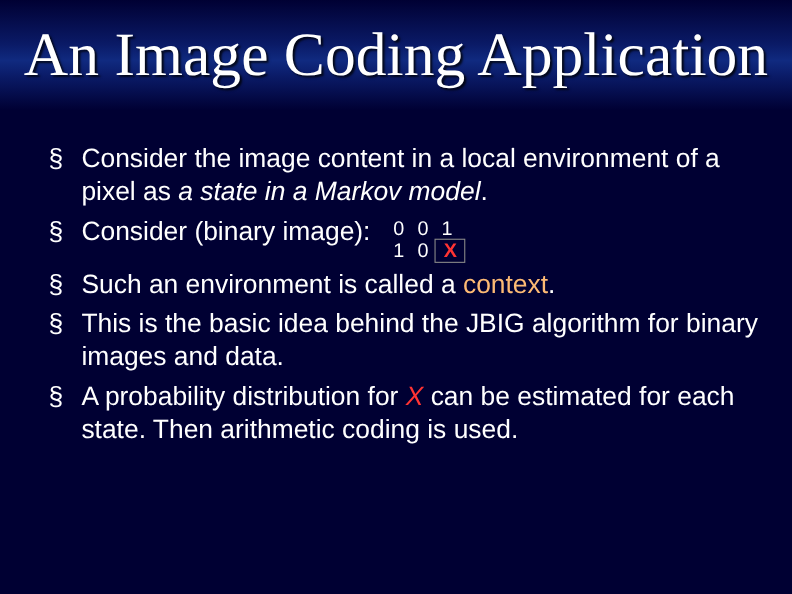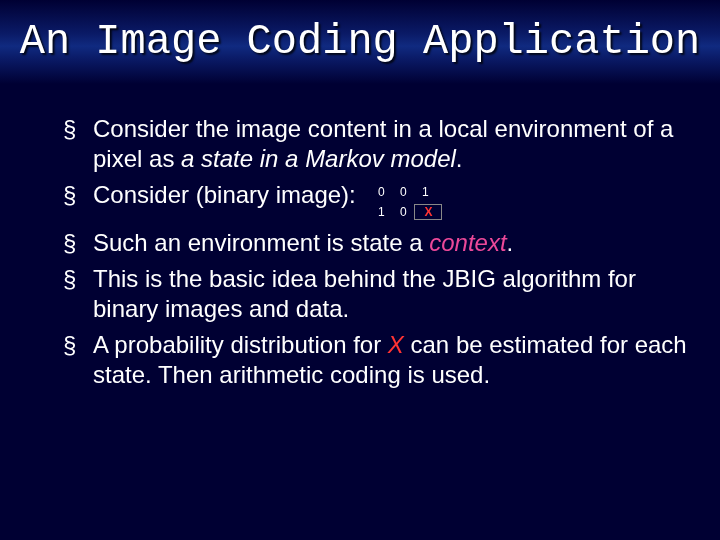--- a/index.html
+++ b/index.html
@@ -11,27 +11,27 @@
     font-family: Arial, Helvetica, sans-serif;
     color: #ffffff;
     overflow: hidden;
   }
   .title-band {
     background: linear-gradient(180deg, #000033 0%, #0a1a66 40%, #102a80 55%, #0a1a66 70%, #000033 100%);
     padding: 18px 0 18px 0;
     text-align: center;
   }
   .title-text {
-    font-family: Liberation Mono, monospace;
-    font-size: 42px;
+    font-family: Liberation Serif, serif;
+    font-size: 56px;
     color: #ffffff;
     text-shadow: 2px 2px 2px rgba(0,0,0,0.8);
   }
   .content {
-    padding: 30px 30px 0 63px;
+    padding: 30px 30px 0 44px;
     font-size: 24px;
     line-height: 1.25;
   }
   ul.bullets {
     list-style: none;
     margin: 0;
     padding: 0;
   }
   ul.bullets > li {
     position: relative;
@@ -43,41 +43,40 @@
     position: absolute;
     left: 0;
     top: 0;
     color: #ffffff;
     font-size: 24px;
   }
   .emph {
     font-style: italic;
   }
   .ctx {
-    color: #ec4899;
-    font-style: italic;
+    color: #fdba74;
   }
   .X {
     color: #ff3333;
     font-style: italic;
   }
   .block2 {
     margin-top: 14px;
   }
   .li-example {
     display: inline-block;
     vertical-align: top;
   }
   .grid-wrap {
     display: inline-block;
     vertical-align: top;
     margin-left: 8px;
     margin-top: 2px;
     font-family: Arial, sans-serif;
-    font-size: 12px;
+    font-size: 18px;
     line-height: 20px;
   }
   .grid-row {
     white-space: nowrap;
   }
   .cell {
     display: inline-block;
     width: 22px;
     text-align: center;
     color: #ffffff;
@@ -115,21 +114,21 @@
         </span><br>
         <span class="grid-row">
           <span class="cell">1</span><span class="cell">0</span><span class="xbox"><span class="cellX">X</span></span>
         </span>
       </span>
     </li>
   </ul>
 
   <ul class="bullets block2">
     <li>
-      <span>Such an environment is state a </span><span class="ctx">context</span><span>.</span>
+      <span>Such an environment is called a </span><span class="ctx">context</span><span>.</span>
     </li>
     <li>
       <span>This is the basic idea behind the JBIG algorithm for binary images and data.</span>
     </li>
     <li>
       <span>A probability distribution for </span><span class="X">X</span><span> can be estimated for each state. Then arithmetic coding is used.</span>
     </li>
   </ul>
 
 </div>

